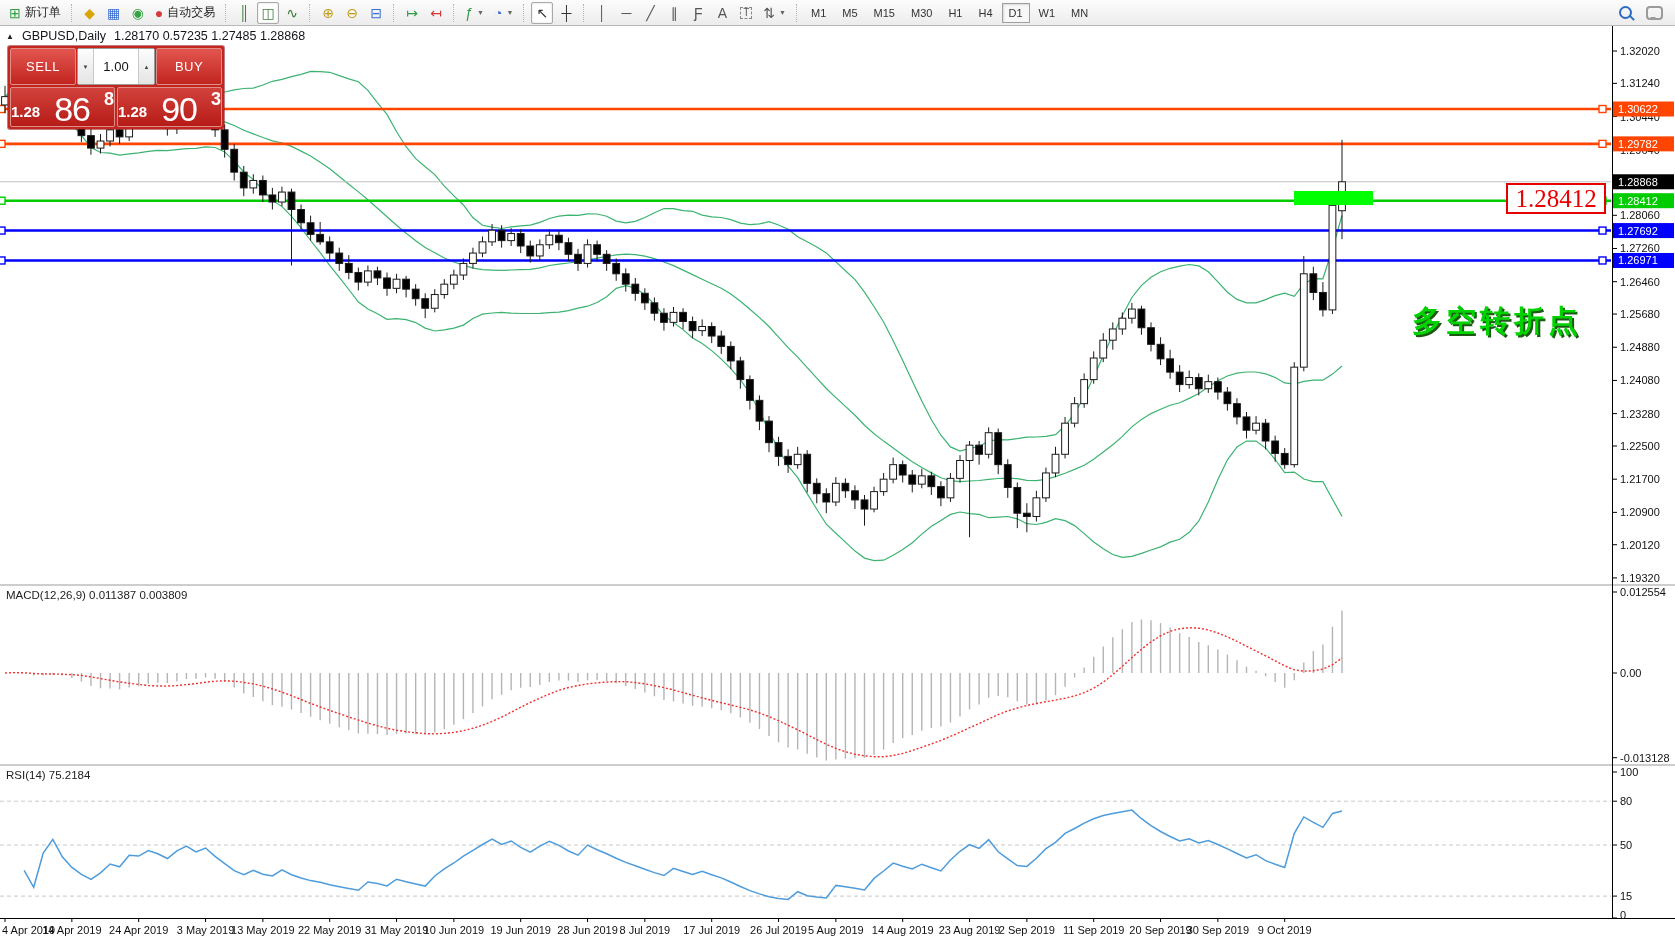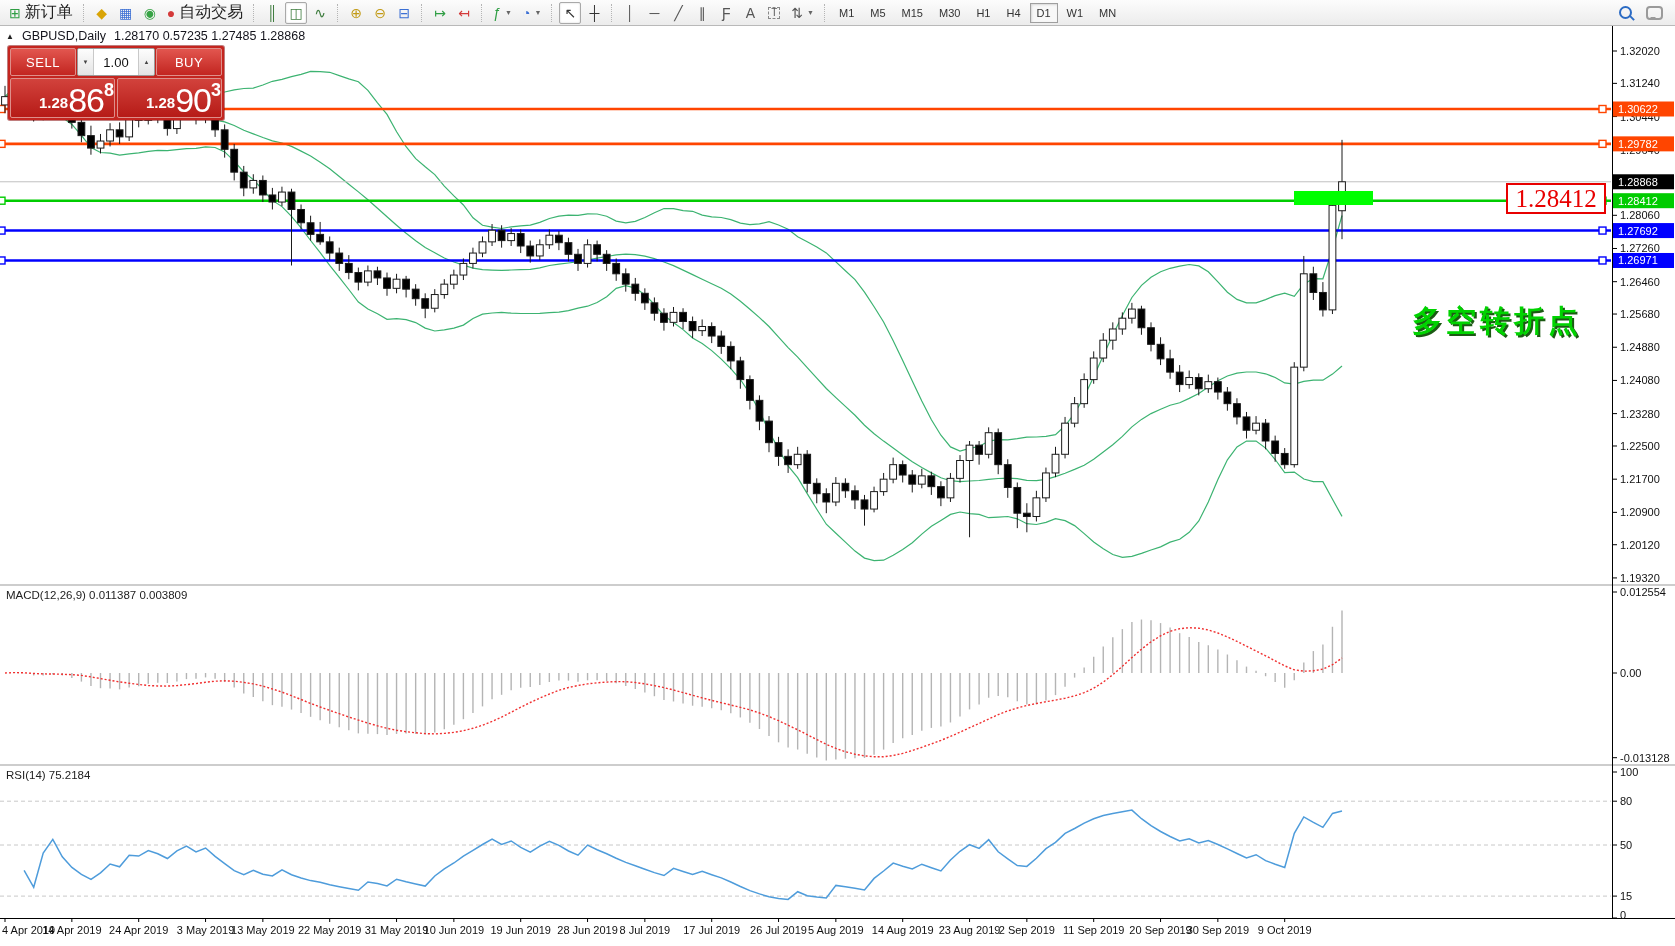--- a/index.html
+++ b/index.html
@@ -15,21 +15,21 @@
     border-bottom:1px solid #b9b9b9;
     display:flex;align-items:center;padding:0 4px;box-sizing:border-box;
   }
   .tb-sep{width:1px;height:18px;border-left:1px dotted #b5b5b5;margin:0 5px;}
   .tb-btn{
     height:22px;min-width:22px;padding:0 3px;margin:0 1px;border:1px solid transparent;
     border-radius:2px;display:flex;align-items:center;justify-content:center;gap:4px;
     font-size:14px;color:#555;cursor:default;box-sizing:border-box;
   }
   .tb-btn.selected{background:#fff;border-color:#a9a9a9;box-shadow:inset 0 0 2px #d0d0d0;}
-  .tb-btn .lbl{font-size:16px;color:#1d1d1d;white-space:nowrap;}
+  .tb-btn .lbl{font-size:12px;color:#1d1d1d;white-space:nowrap;}
   .tb-btn .dd{font-size:7px;color:#666;}
   .tb-btn .glyph{line-height:1;}
   .tb-btn .glyph.boxed{border:1px dashed #888;font-size:10px;padding:0 2px;}
   .tf-btn{
     height:20px;padding:0 6px;margin:0 1px;font-size:11px;color:#333;
     border:1px solid transparent;display:flex;align-items:center;box-sizing:border-box;
   }
   .tf-btn.selected{background:#f8f8f8;border-color:#9f9f9f;box-shadow:inset 1px 1px 2px #d8d8d8;}
   .tb-spacer{flex:1;}
   .mag-icon{width:9px;height:9px;border:2px solid #2b6bc4;border-radius:50%;position:relative;display:inline-block;margin-right:14px;}
@@ -43,35 +43,35 @@
     position:absolute;left:6px;top:29px;z-index:15;display:flex;align-items:center;gap:8px;
     font-size:12.5px;color:#14141c;white-space:nowrap;
   }
   .title-row .tri{font-size:8px;color:#222;}
   
   .trade-panel{
     position:absolute;left:8px;top:46px;width:216px;z-index:15;
     background:#c4251f;padding:2px;box-sizing:border-box;border-radius:2px;
     box-shadow:0 0 0 1px rgba(140,20,20,.55);
   }
-  .tp-row1{display:flex;height:28px;gap:1px;}
+  .tp-row1{display:flex;height:37px;gap:1px;}
   .tp-btn{
     flex:0 0 64px;display:flex;align-items:center;justify-content:center;
     background:linear-gradient(#e2564f,#c22520);border:1px solid #de8f8a;border-radius:2px;
     color:#fff;font-size:13px;letter-spacing:.5px;
   }
   .tp-spin{flex:1;display:flex;background:#86efac;border:1px solid #9a9a9a;border-radius:2px;overflow:hidden;}
   .tp-spin-btn{width:16px;display:flex;align-items:center;justify-content:center;font-size:6px;color:#444;background:linear-gradient(#fdfdfd,#e4e4e4);border:0;}
   .tp-spin-btn.left{border-right:1px solid #c9c9c9;}
   .tp-spin-btn.right{border-left:1px solid #c9c9c9;}
   .tp-vol{flex:1;border:0;text-align:center;font-size:13px;color:#111;font-family:"Liberation Sans",sans-serif;width:40px;outline:none;}
   .tp-row2{display:flex;margin-top:2px;gap:2px;height:40px;}
   .tp-price{
     flex:1;background:linear-gradient(#d2423c,#b61b17);border:1px solid #de8f8a;border-radius:2px;
-    color:#fff;display:flex;align-items:flex-end;justify-content:flex-end;padding-bottom:2px;
+    color:#fff;display:flex;align-items:flex-end;justify-content:space-between;padding-bottom:2px;
   }
   .tp-price .pre{font-size:15px;font-weight:bold;margin-bottom:4px;}
   .tp-price .big{font-size:34px;font-weight:normal;line-height:.85;letter-spacing:-1px;}
   .tp-price .sup{font-size:18px;font-weight:bold;align-self:flex-start;margin-top:1px;}
   
   .price-flag{
     position:absolute;left:1506px;top:183px;width:96px;height:27px;z-index:10;
     background:#fff;border:2px solid #e80000;color:#e80000;
     display:flex;align-items:center;justify-content:center;
     font-size:25px;font-family:"Liberation Serif",serif;

